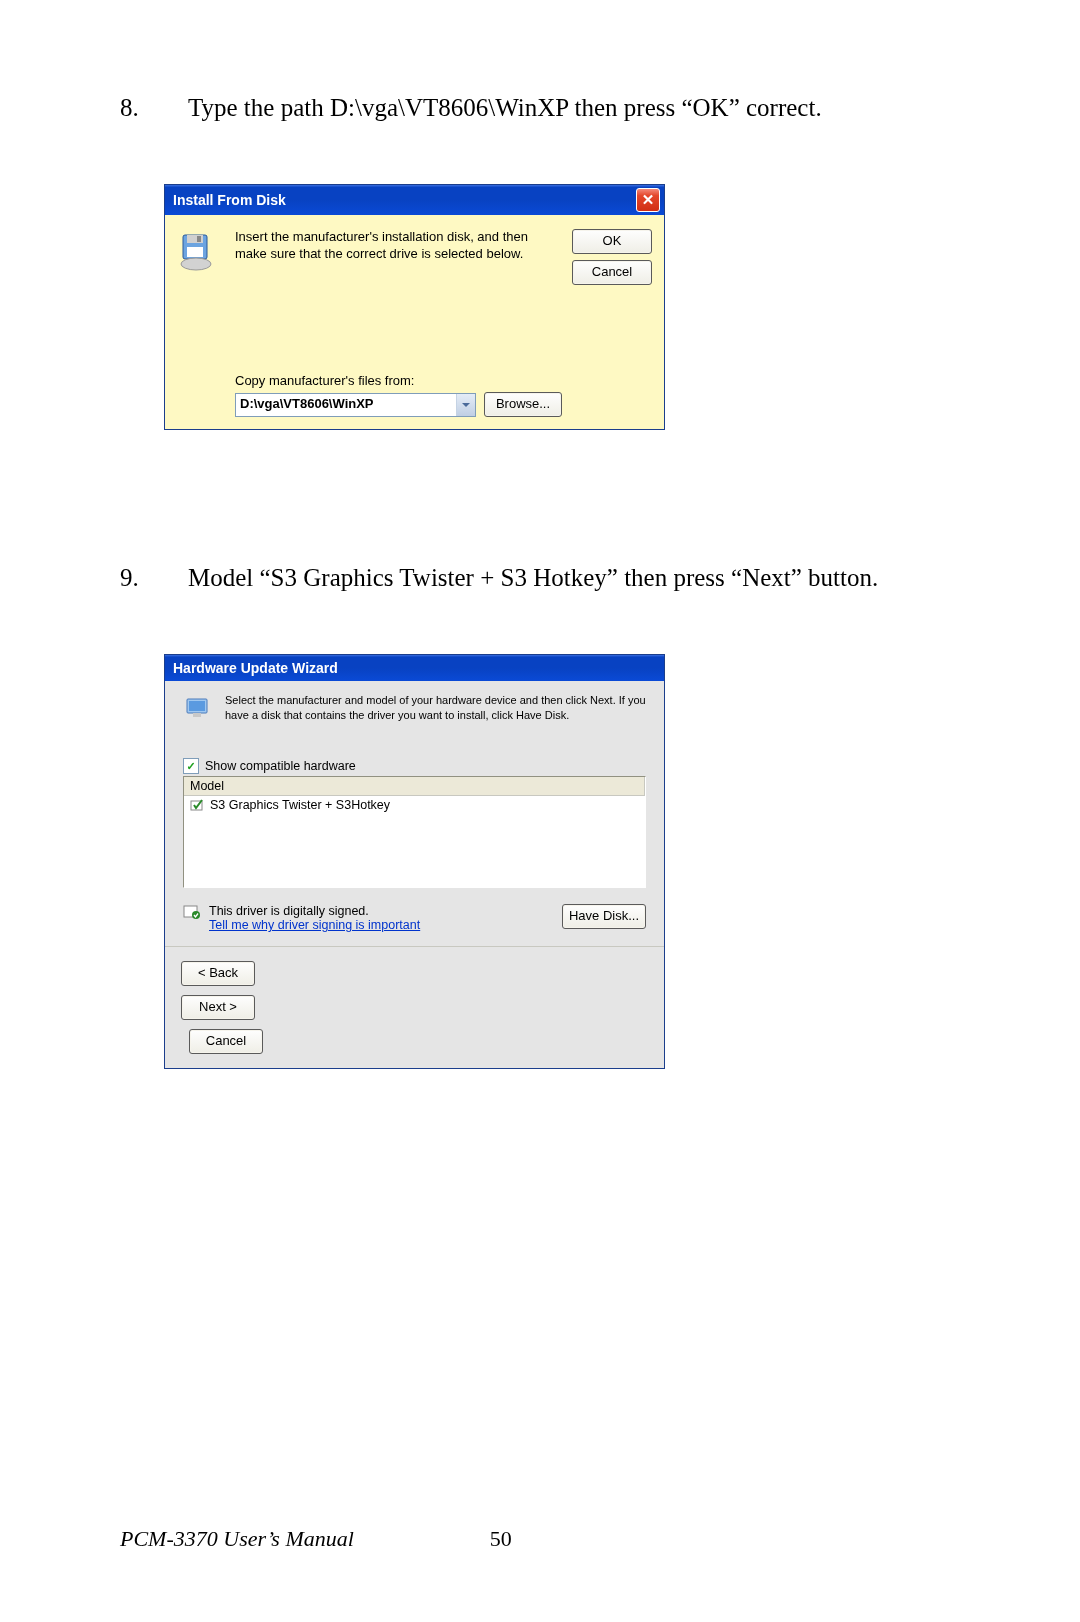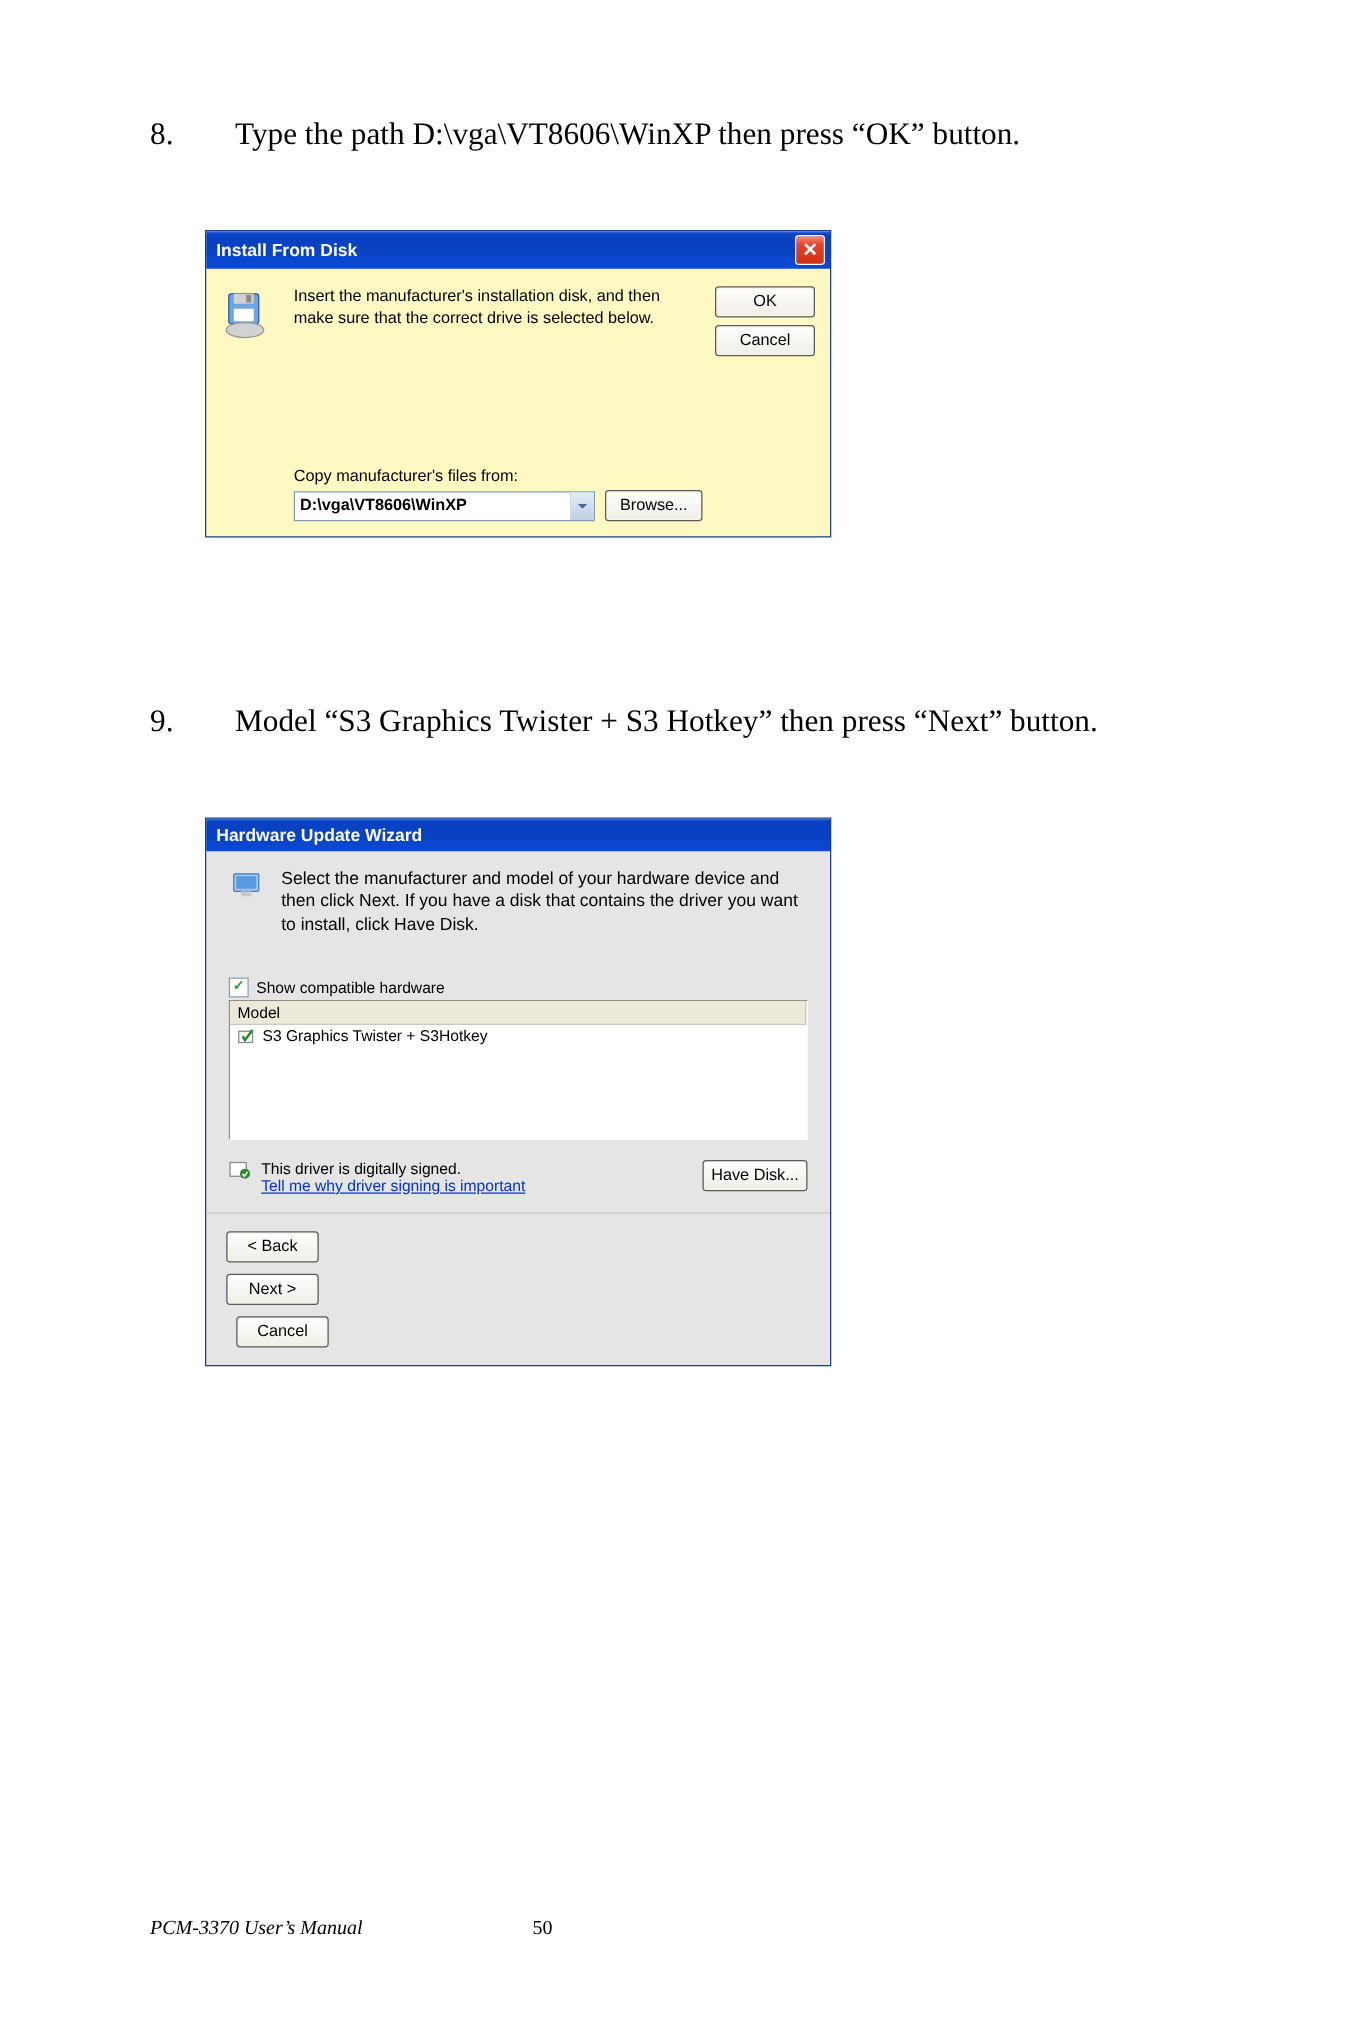--- a/index.html
+++ b/index.html
@@ -183,21 +183,21 @@
   .select-row {
     display: flex;
     gap: 12px;
     margin-bottom: 34px;
   }
   .select-icon {
     width: 30px;
     flex-shrink: 0;
   }
   .select-txt {
-    font-size: 14px;
+    font-size: 11px;
     line-height: 1.3;
   }
   .chk-row {
     display: flex;
     align-items: center;
     gap: 6px;
     font-size: 12.5px;
     margin-bottom: 2px;
   }
   .chk {
@@ -266,37 +266,37 @@
   .have-disk-btn { width: 82px; }
 
   
   .page-footer {
     position: absolute;
     bottom: 70px;
     left: 120px;
     right: 120px;
     font-family: "Times New Roman", serif;
     font-style: italic;
-    font-size: 16px;
+    font-size: 22px;
     display: flex;
   }
   .pf-title { }
   .pf-num {
     margin-left: 136px;
     font-style: normal;
   }
 </style>
 </head>
 <body>
 
 <div class="page">
 
   <div class="instruction">
     <div class="num">8.</div>
-    <div class="txt">Type the path D:\vga\VT8606\WinXP  then press “OK” button.</div>
+    <div class="txt">Type the path D:\vga\VT8606\WinXP  then press “OK” correct.</div>
   </div>
 
   <div class="dialog-container">
     <div class="dlg1">
       <div class="dlg1-titlebar">
         <span>Install From Disk</span>
         <div class="close-btn">
           <span>✕</span>
         </div>
       </div>

